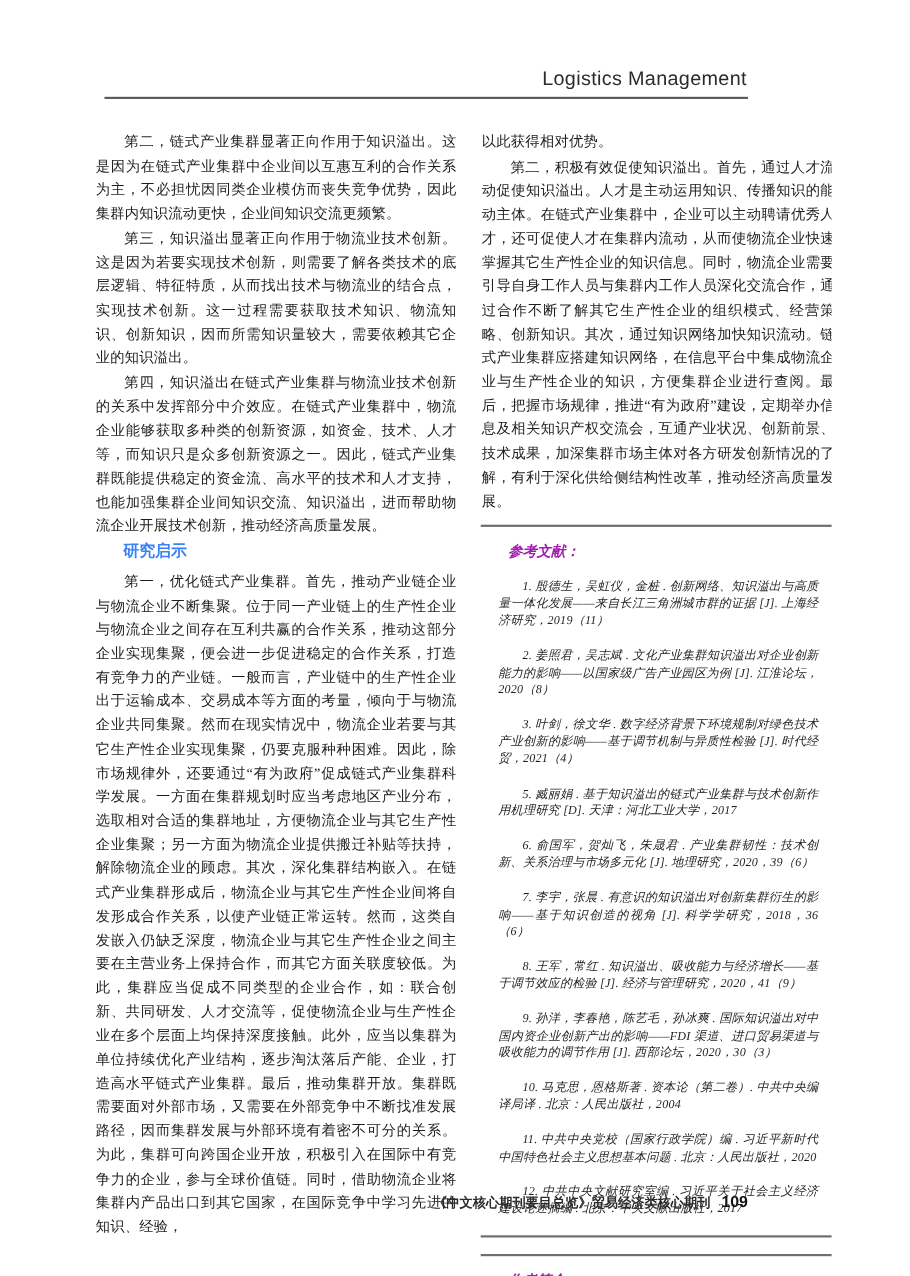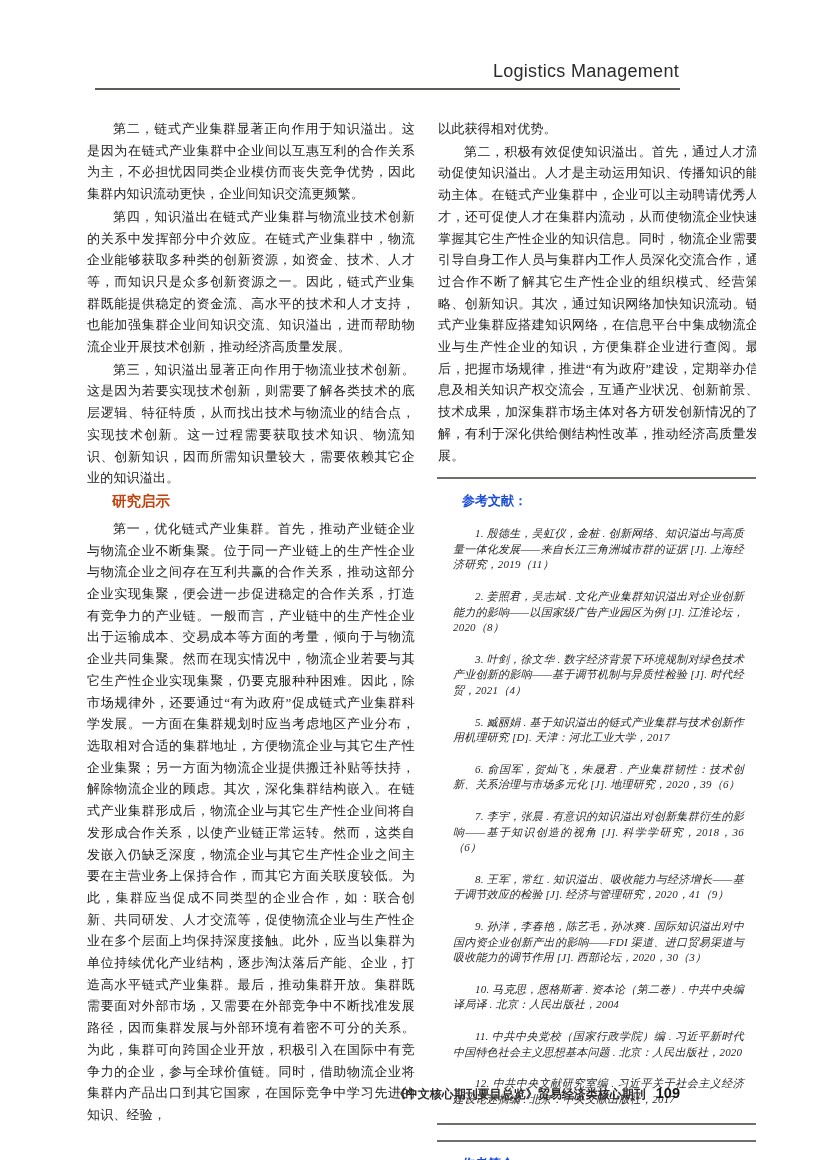--- a/index.html
+++ b/index.html
@@ -42,38 +42,39 @@
     text-indent: 2em;
     letter-spacing: 0.2px;
   }
   .no-indent { text-indent: 0; }
   .section-heading {
     margin: 0 0 6px 0;
     padding-left: 26px;
     font-family: "Liberation Sans", "DejaVu Sans", sans-serif;
     font-size: 14.5px;
     font-weight: bold;
-    color: #c2410c;
+    color: #3b82f6;
     line-height: 22px;
   }
   
   .rule { height: 2px; background: #716d6b; }
   .rule-refs-top    { margin-top: 11px; }
   .rule-refs-end    { margin-top: 10px; }
   .rule-author-top  { margin-top: 15px; height: 1.5px; }
   .rule-author-bottom { margin-top: 9px; }
   
   .block-heading {
     margin: 13px 0 6px 0;
     padding-left: 25px;
     font-family: "Liberation Sans", "DejaVu Sans", sans-serif;
     font-size: 13px;
     font-weight: bold;
-    color: #1d4ed8;
+    color: #a21caf;
     line-height: 18px;
+    font-style: italic;
   }
   .references { margin: 0; }
   .ref {
     margin: 16px;
     font-size: 11px;
     line-height: 15.6px;
     text-align: justify;
     text-indent: 2em;
     font-style: italic;            
     letter-spacing: 0.2px;
@@ -100,22 +101,22 @@
 </head>
 <body>
 
 <div class="page">
 
   <div class="journal-title">Logistics Management</div>
   <div class="header-rule"></div>
 
   <div class="col col-left">
     <p class="body-para">第二，链式产业集群显著正向作用于知识溢出。这是因为在链式产业集群中企业间以互惠互利的合作关系为主，不必担忧因同类企业模仿而丧失竞争优势，因此集群内知识流动更快，企业间知识交流更频繁。</p>
+    <p class="body-para">第三，知识溢出显著正向作用于物流业技术创新。这是因为若要实现技术创新，则需要了解各类技术的底层逻辑、特征特质，从而找出技术与物流业的结合点，实现技术创新。这一过程需要获取技术知识、物流知识、创新知识，因而所需知识量较大，需要依赖其它企业的知识溢出。</p>
     <p class="body-para">第四，知识溢出在链式产业集群与物流业技术创新的关系中发挥部分中介效应。在链式产业集群中，物流企业能够获取多种类的创新资源，如资金、技术、人才等，而知识只是众多创新资源之一。因此，链式产业集群既能提供稳定的资金流、高水平的技术和人才支持，也能加强集群企业间知识交流、知识溢出，进而帮助物流企业开展技术创新，推动经济高质量发展。</p>
-    <p class="body-para">第三，知识溢出显著正向作用于物流业技术创新。这是因为若要实现技术创新，则需要了解各类技术的底层逻辑、特征特质，从而找出技术与物流业的结合点，实现技术创新。这一过程需要获取技术知识、物流知识、创新知识，因而所需知识量较大，需要依赖其它企业的知识溢出。</p>
     <h2 class="section-heading">研究启示</h2>
     <p class="body-para">第一，优化链式产业集群。首先，推动产业链企业与物流企业不断集聚。位于同一产业链上的生产性企业与物流企业之间存在互利共赢的合作关系，推动这部分企业实现集聚，便会进一步促进稳定的合作关系，打造有竞争力的产业链。一般而言，产业链中的生产性企业出于运输成本、交易成本等方面的考量，倾向于与物流企业共同集聚。然而在现实情况中，物流企业若要与其它生产性企业实现集聚，仍要克服种种困难。因此，除市场规律外，还要通过“有为政府”促成链式产业集群科学发展。一方面在集群规划时应当考虑地区产业分布，选取相对合适的集群地址，方便物流企业与其它生产性企业集聚；另一方面为物流企业提供搬迁补贴等扶持，解除物流企业的顾虑。其次，深化集群结构嵌入。在链式产业集群形成后，物流企业与其它生产性企业间将自发形成合作关系，以使产业链正常运转。然而，这类自发嵌入仍缺乏深度，物流企业与其它生产性企业之间主要在主营业务上保持合作，而其它方面关联度较低。为此，集群应当促成不同类型的企业合作，如：联合创新、共同研发、人才交流等，促使物流企业与生产性企业在多个层面上均保持深度接触。此外，应当以集群为单位持续优化产业结构，逐步淘汰落后产能、企业，打造高水平链式产业集群。最后，推动集群开放。集群既需要面对外部市场，又需要在外部竞争中不断找准发展路径，因而集群发展与外部环境有着密不可分的关系。为此，集群可向跨国企业开放，积极引入在国际中有竞争力的企业，参与全球价值链。同时，借助物流企业将集群内产品出口到其它国家，在国际竞争中学习先进的知识、经验，</p>
   </div>
 
   <div class="col col-right">
     <p class="body-para no-indent">以此获得相对优势。</p>
     <p class="body-para">第二，积极有效促使知识溢出。首先，通过人才流动促使知识溢出。人才是主动运用知识、传播知识的能动主体。在链式产业集群中，企业可以主动聘请优秀人才，还可促使人才在集群内流动，从而使物流企业快速掌握其它生产性企业的知识信息。同时，物流企业需要引导自身工作人员与集群内工作人员深化交流合作，通过合作不断了解其它生产性企业的组织模式、经营策略、创新知识。其次，通过知识网络加快知识流动。链式产业集群应搭建知识网络，在信息平台中集成物流企业与生产性企业的知识，方便集群企业进行查阅。最后，把握市场规律，推进“有为政府”建设，定期举办信息及相关知识产权交流会，互通产业状况、创新前景、技术成果，加深集群市场主体对各方研发创新情况的了解，有利于深化供给侧结构性改革，推动经济高质量发展。</p>
 
     <div class="rule rule-refs-top"></div>
     <h3 class="block-heading">参考文献：</h3>

